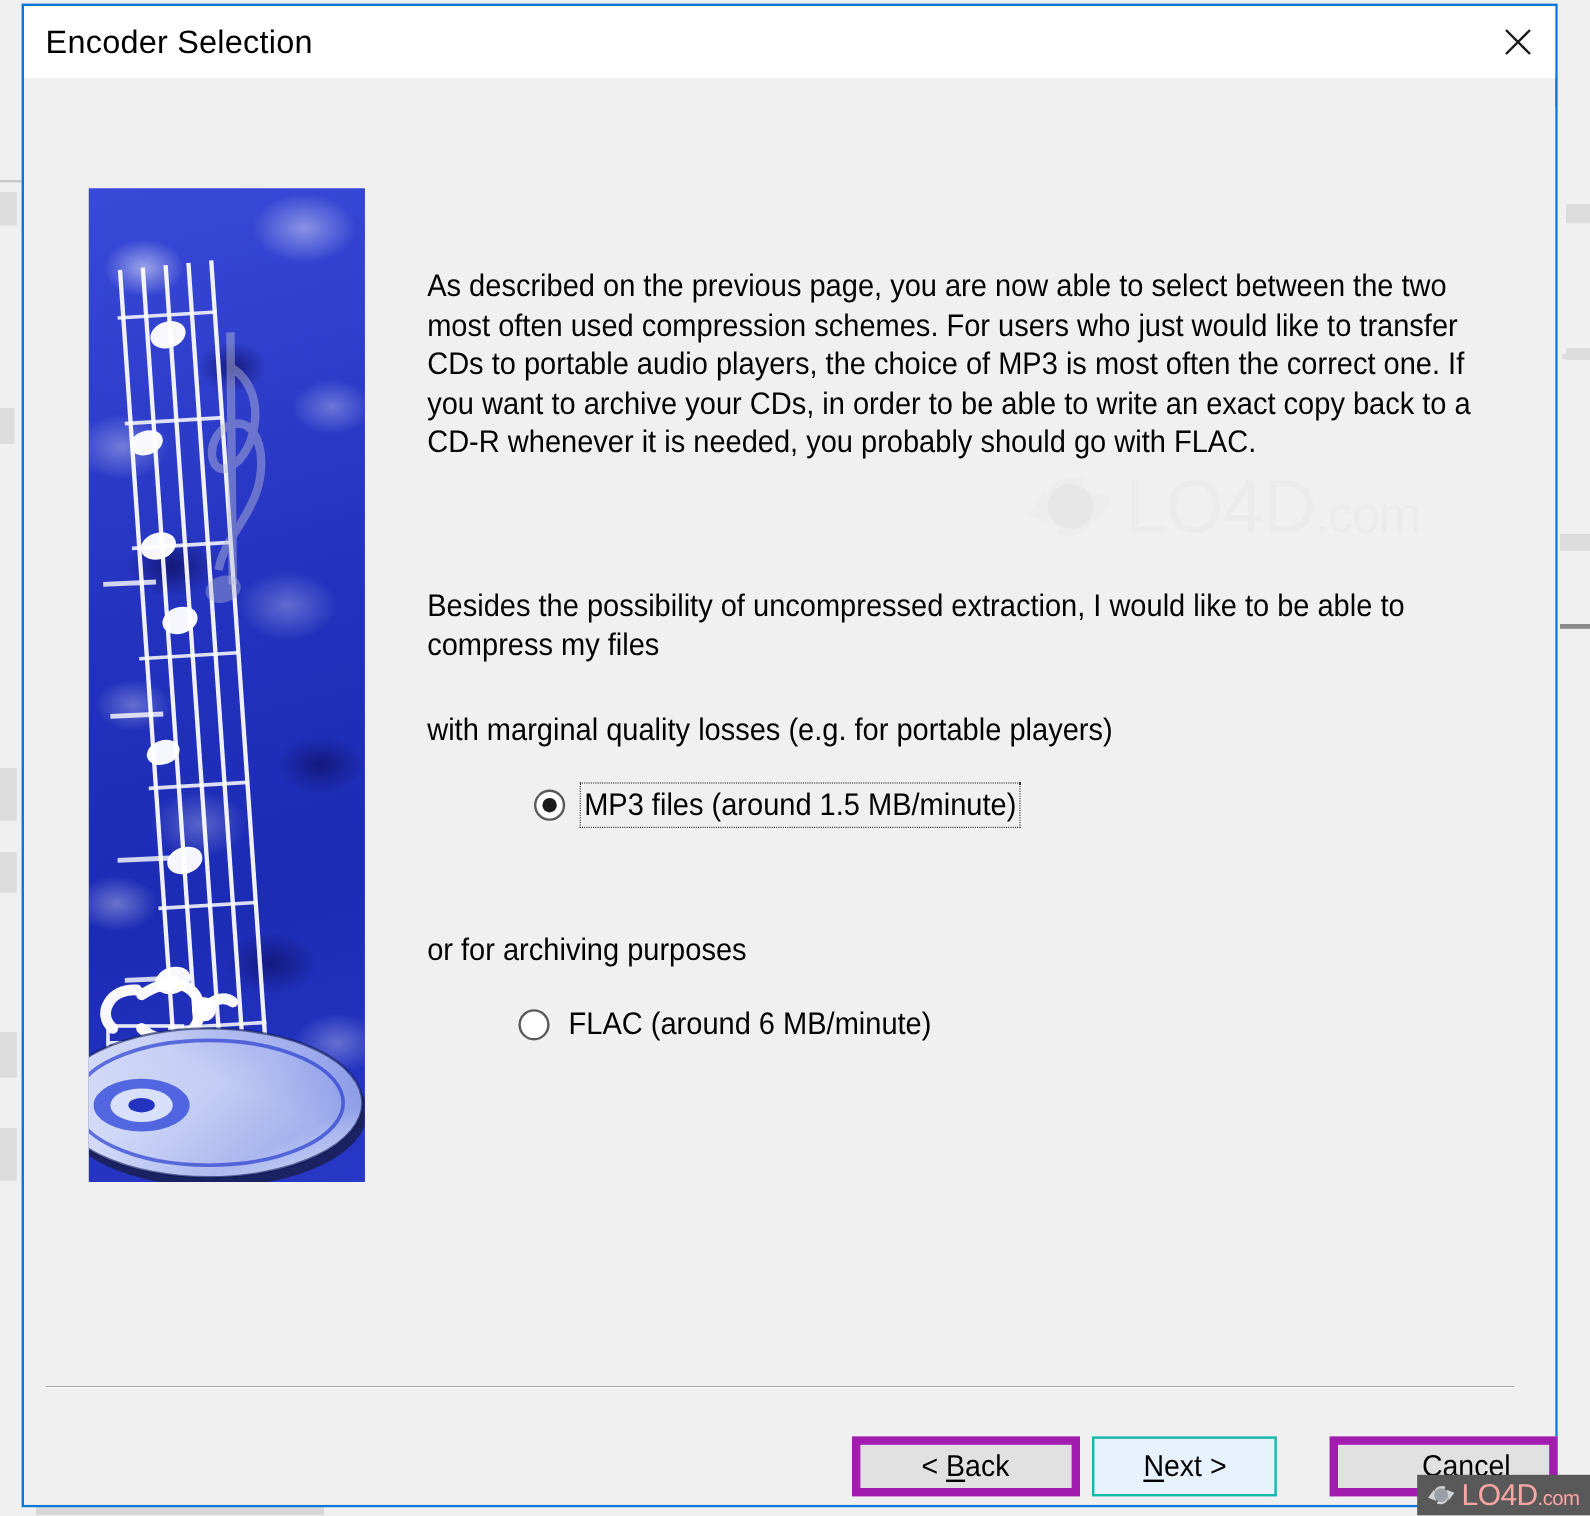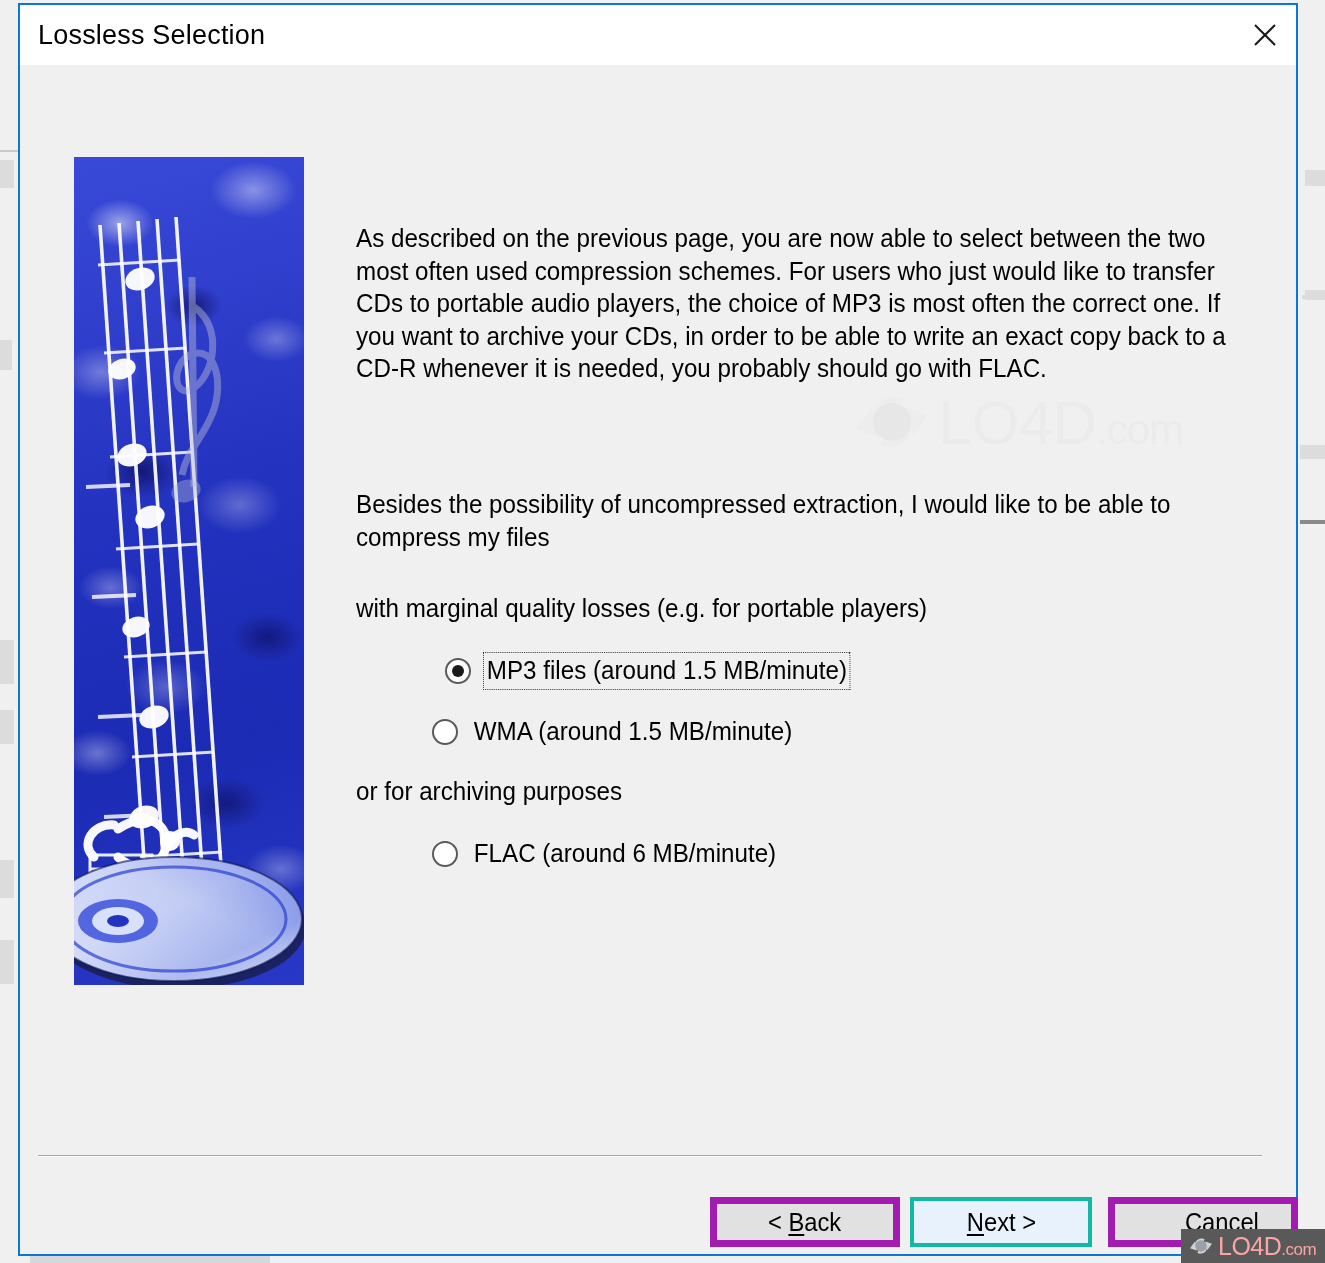--- a/index.html
+++ b/index.html
@@ -162,21 +162,21 @@
     border:7px solid #a21caf;
     display:flex;align-items:center;justify-content:center;
     font-size:25px;color:#000;
     font-family:"Liberation Sans", sans-serif;
     cursor:pointer;
     user-select:none;
   }
   .btn .lbl{transform:scaleX(.95);white-space:nowrap;}
   .btn u{text-underline-offset:3px;}
   #btn-back{left:690px;top:1108px;width:190px;}
-  #btn-next{left:890px;top:1108px;width:182px;background:#e8f2fc;border:4px solid #14b8a6;text-align:center;}
+  #btn-next{left:890px;top:1108px;width:154px;background:#e8f2fc;border:2px solid #14b8a6;text-align:center;}
   #btn-cancel{left:1088px;top:1108px;width:190px;padding-left:37px;}
 
   
   #wm-center{
     position:absolute;left:826px;top:296px;
     display:flex;align-items:center;
     opacity:.55;
     pointer-events:none;
   }
   #wm-center .wmtext{
@@ -214,21 +214,21 @@
   <div class="bgblock" style="left:1305px;top:290px;width:20px;height:10px;"></div>
   <div class="bgblock" style="left:1302px;top:295px;width:23px;height:4px;"></div>
   <div class="bgblock" style="left:1300px;top:445px;width:25px;height:14px;"></div>
   <div class="bgline" style="left:1300px;top:520px;width:25px;height:4px;background:#8a8a8a;"></div>
   <div class="bgblock" style="left:30px;top:1244px;width:240px;height:19px;background:#d7d7d7;"></div>
 </div>
 
 <div id="dialog">
 
   <div id="titlebar">
-    <span class="title">Lossless Selection</span>
+    <span class="title">Encoder Selection</span>
     <div id="close-btn">
       <svg width="26" height="26" viewBox="0 0 26 26" aria-hidden="true">
         <line x1="3" y1="3" x2="23" y2="23" stroke="#1a1a1a" stroke-width="2"></line>
         <line x1="23" y1="3" x2="3" y2="23" stroke="#1a1a1a" stroke-width="2"></line>
       </svg>
     </div>
   </div>
 
   <div id="body">
 
@@ -322,24 +322,20 @@
     <div class="wtext" id="label-lossy">with marginal quality losses (e.g. for portable players)</div>
     <div class="wtext" id="label-archive">or for archiving purposes</div>
 
     <div class="radio-row checked focused" id="r-mp3">
       <span class="radio-mark">
           <span class="dot"></span>
         </span>
       <span class="radio-label">MP3 files (around 1.5 MB/minute)</span>
     </div>
 
-    <div class="radio-row" id="r-wma">
-      <span class="radio-mark"></span>
-      <span class="radio-label">WMA (around 1.5 MB/minute)</span>
-    </div>
 
     <div class="radio-row" id="r-flac">
       <span class="radio-mark"></span>
       <span class="radio-label">FLAC (around 6 MB/minute)</span>
     </div>
 
 
 
     <div id="wm-center">
       <svg width="92" height="74" viewBox="0 0 92 74" aria-hidden="true">

